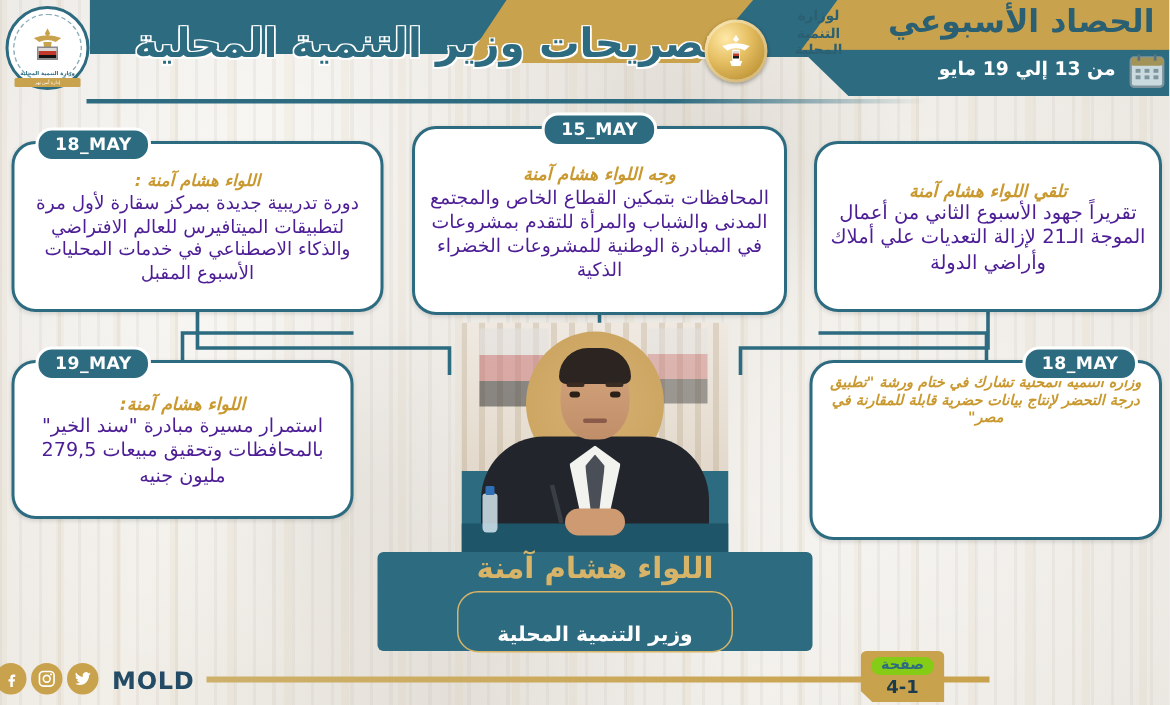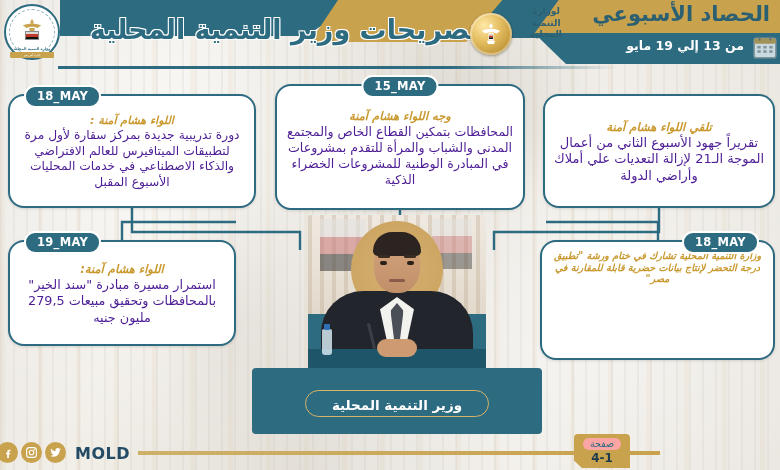--- a/index.html
+++ b/index.html
@@ -309,21 +309,21 @@
     position: absolute; left: 252px; top: 368px; width: 290px; height: 66px;
     background: #2d6b80; border-radius: 4px; z-index: 5;
     display: flex; flex-direction: column; align-items: center; justify-content: center;
     direction: rtl;
   }
   #nameplate-name {
     font-size: 19.5px; font-weight: bold; color: #d8b468; letter-spacing: .5px;
   }
   #nameplate-role-wrap {
     margin-top: 4px; border: 1.5px solid #d8b468; border-radius: 14px;
-    padding: 6px 26px 3px;
+    padding: 20px 26px 3px;
   }
   #nameplate-role { font-size: 13.5px; font-weight: bold; color: #ffffff; }
 
   
   #footer { position: absolute; left: 0; bottom: 0; width: 636px; height: 34px; z-index: 6; }
   .social {
     position: absolute; bottom: 7px; width: 21px; height: 21px; border-radius: 50%;
     background: #c9a24d; display: flex; align-items: center; justify-content: center;
   }
   #social-facebook { left: -3px; }
@@ -338,22 +338,22 @@
     position: absolute; left: 138px; bottom: 15px; width: 522px; height: 4px;
     background: linear-gradient(90deg, #cdb06a, #c9a24d);
   }
   #page-badge {
     position: absolute; right: 6px; bottom: 2px; width: 56px; height: 34px;
     background: #c9a24d; border-radius: 4px 4px 0 0;
     display:flex; flex-direction:column; align-items:center; justify-content:center;
     clip-path: polygon(0 0, 100% 0, 100% 100%, 14% 100%, 0 78%);
   }
   #page-badge .lbl {
-    font-size: 9.5px; font-weight: normal; color: #2d6b80; direction: rtl;
-    background:#fca5a5; border-radius:8px; padding:0 7px; line-height:12px;
+    font-size: 9.5px; font-weight: bold; color: #2d6b80; direction: rtl;
+    background:#84cc16; border-radius:8px; padding:0 7px; line-height:12px;
   }
   #page-badge .num {
     font-size: 12px; font-weight: bold; color: #1d3b4e; direction: ltr; margin-top:1px;
   }
 </style>
 </head>
 <body>
 
 <div id="stage">
 
@@ -475,20 +475,21 @@
     <div class="card-lead">اللواء هشام آمنة:</div>
     <div class="card-body">استمرار مسيرة مبادرة "سند الخير" بالمحافظات وتحقيق مبيعات 279,5 مليون جنيه</div>
   </div>
 
   <div class="card" id="card-18may-b">
     <div class="date-badge badge-right">18_MAY</div>
     <div class="card-lead">وزارة التنمية المحلية تشارك في ختام ورشة "تطبيق درجة التحضر لإنتاج بيانات حضرية قابلة للمقارنة في مصر"</div>
   </div>
 
   <div id="nameplate">
+    <div id="nameplate-name">اللواء هشام آمنة</div>
     <div id="nameplate-role-wrap">
       <div id="nameplate-role">وزير التنمية المحلية</div>
     </div>
   </div>
 
   <div id="footer">
     <div class="social" id="social-facebook">
       <svg width="12" height="12" viewBox="0 0 24 24">
           <path d="M14.5 8.5H17V5.3h-2.7c-2.4 0-3.9 1.6-3.9 4v2.2H8v3.2h2.4V22h3.4v-7.3h2.5l.4-3.2h-2.9V9.8c0-.8.3-1.3 1.2-1.3z" fill="#fff"></path>
         </svg>

